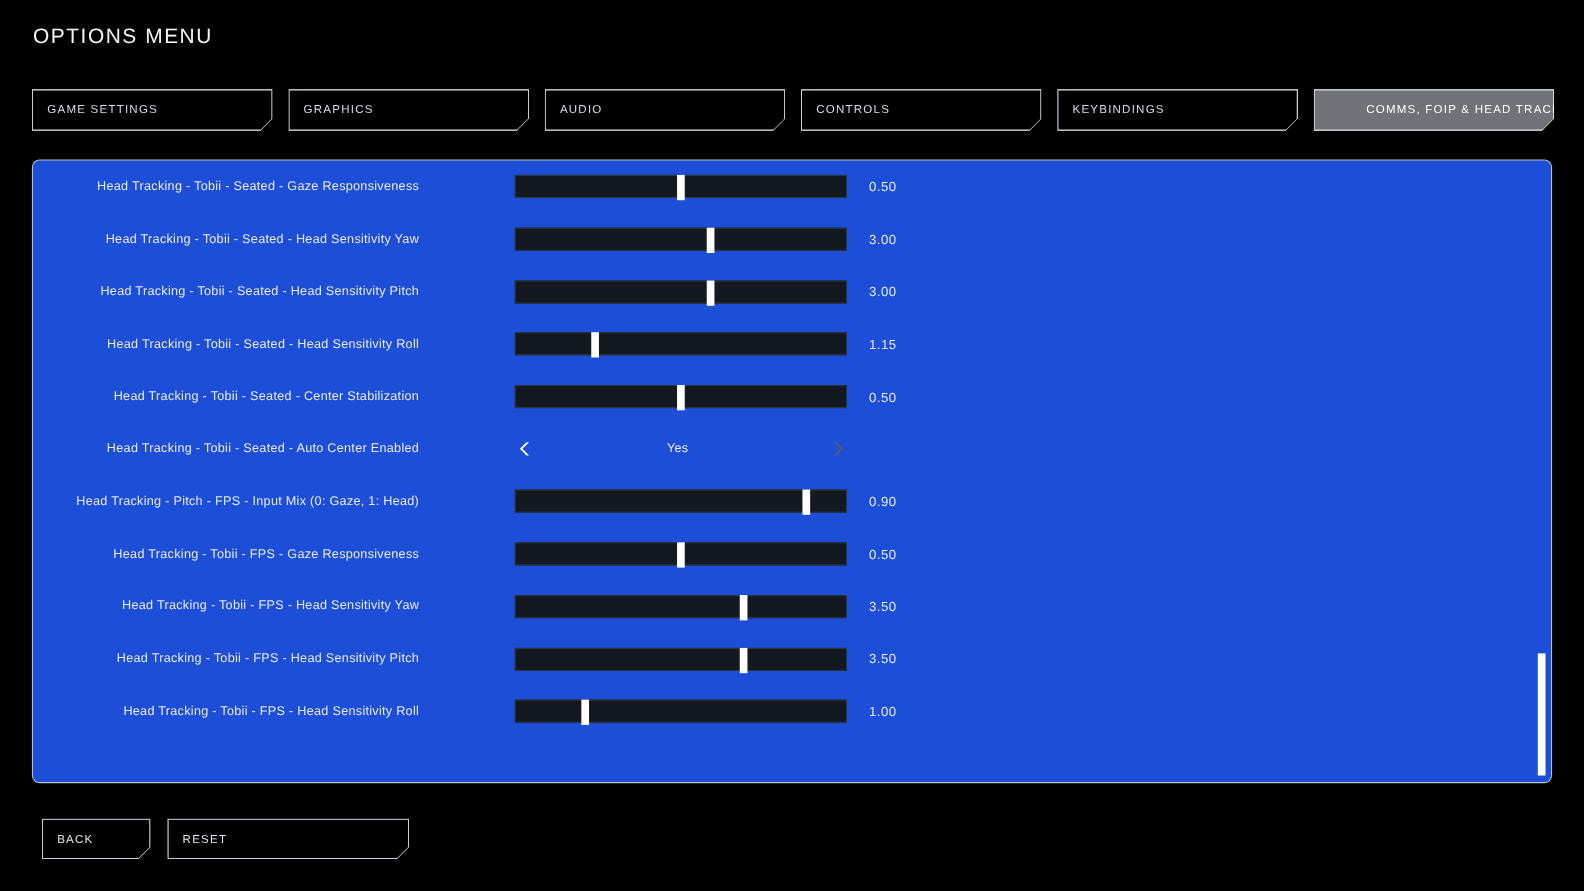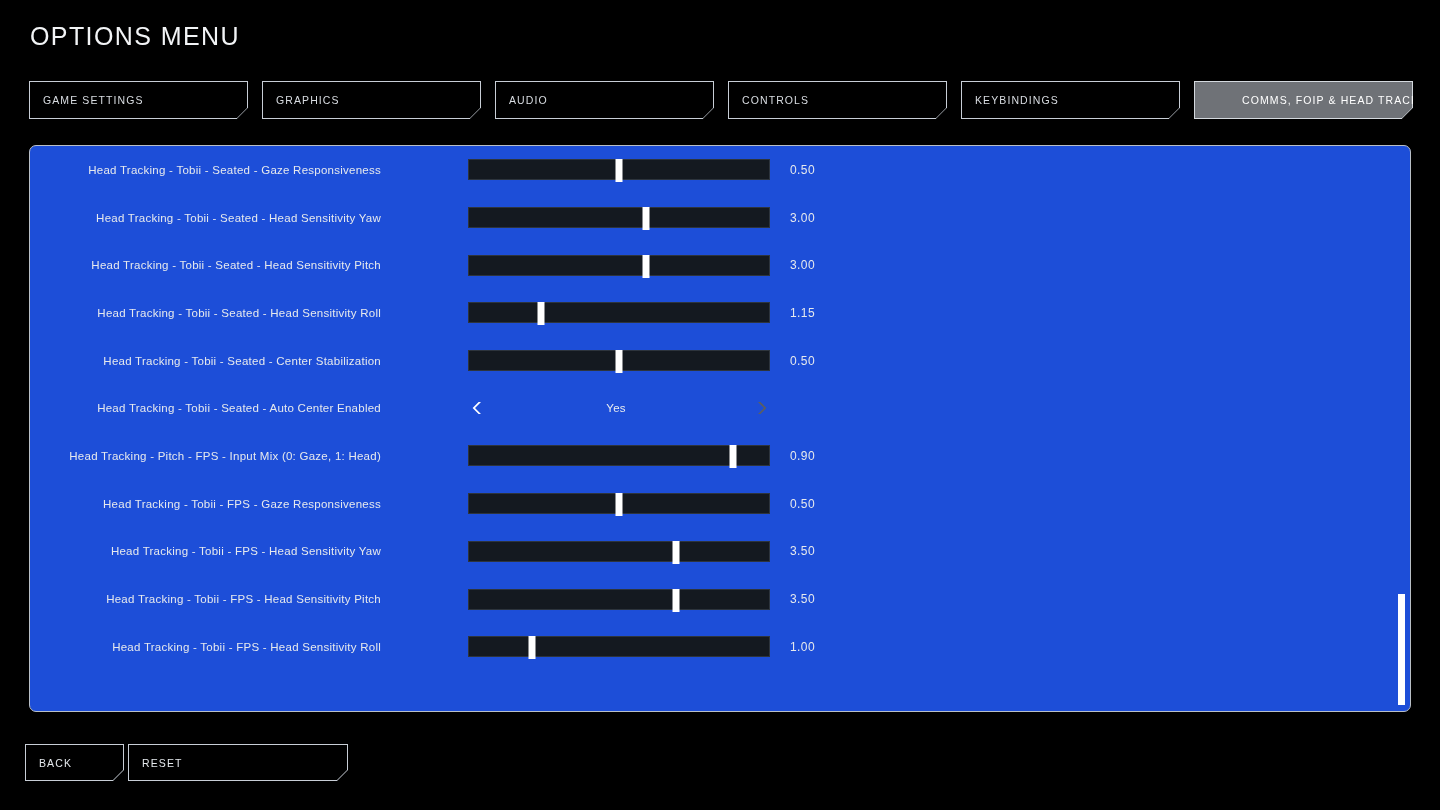--- a/index.html
+++ b/index.html
@@ -15,21 +15,21 @@
     font-family: "Liberation Sans", sans-serif;
     color: #ffffff;
     position: relative;
   }
 
   
   .page-title {
     position: absolute;
     left: 30px;
     top: 24px;
-    font-size: 25px;
+    font-size: 19px;
     letter-spacing: 1.4px;
     font-weight: 400;
     color: #f2f4f6;
     text-transform: uppercase;
     line-height: 1;
   }
 
   
   .tabbar {
     position: absolute;
@@ -201,24 +201,24 @@
     left: 1px;
     width: 7px;
     top: 446px;
     height: 111px;
     background: #ffffff;
   }
 
   
   .footer {
     position: absolute;
-    left: 25px;
+    left: 38px;
     top: 744px;
     display: flex;
-    gap: 4px;
+    gap: 15px;
   }
 
   .btn {
     position: relative;
     height: 37px;
     display: flex;
     align-items: center;
     padding: 0 14px;
     font-size: 10.5px;
     letter-spacing: 1.1px;

